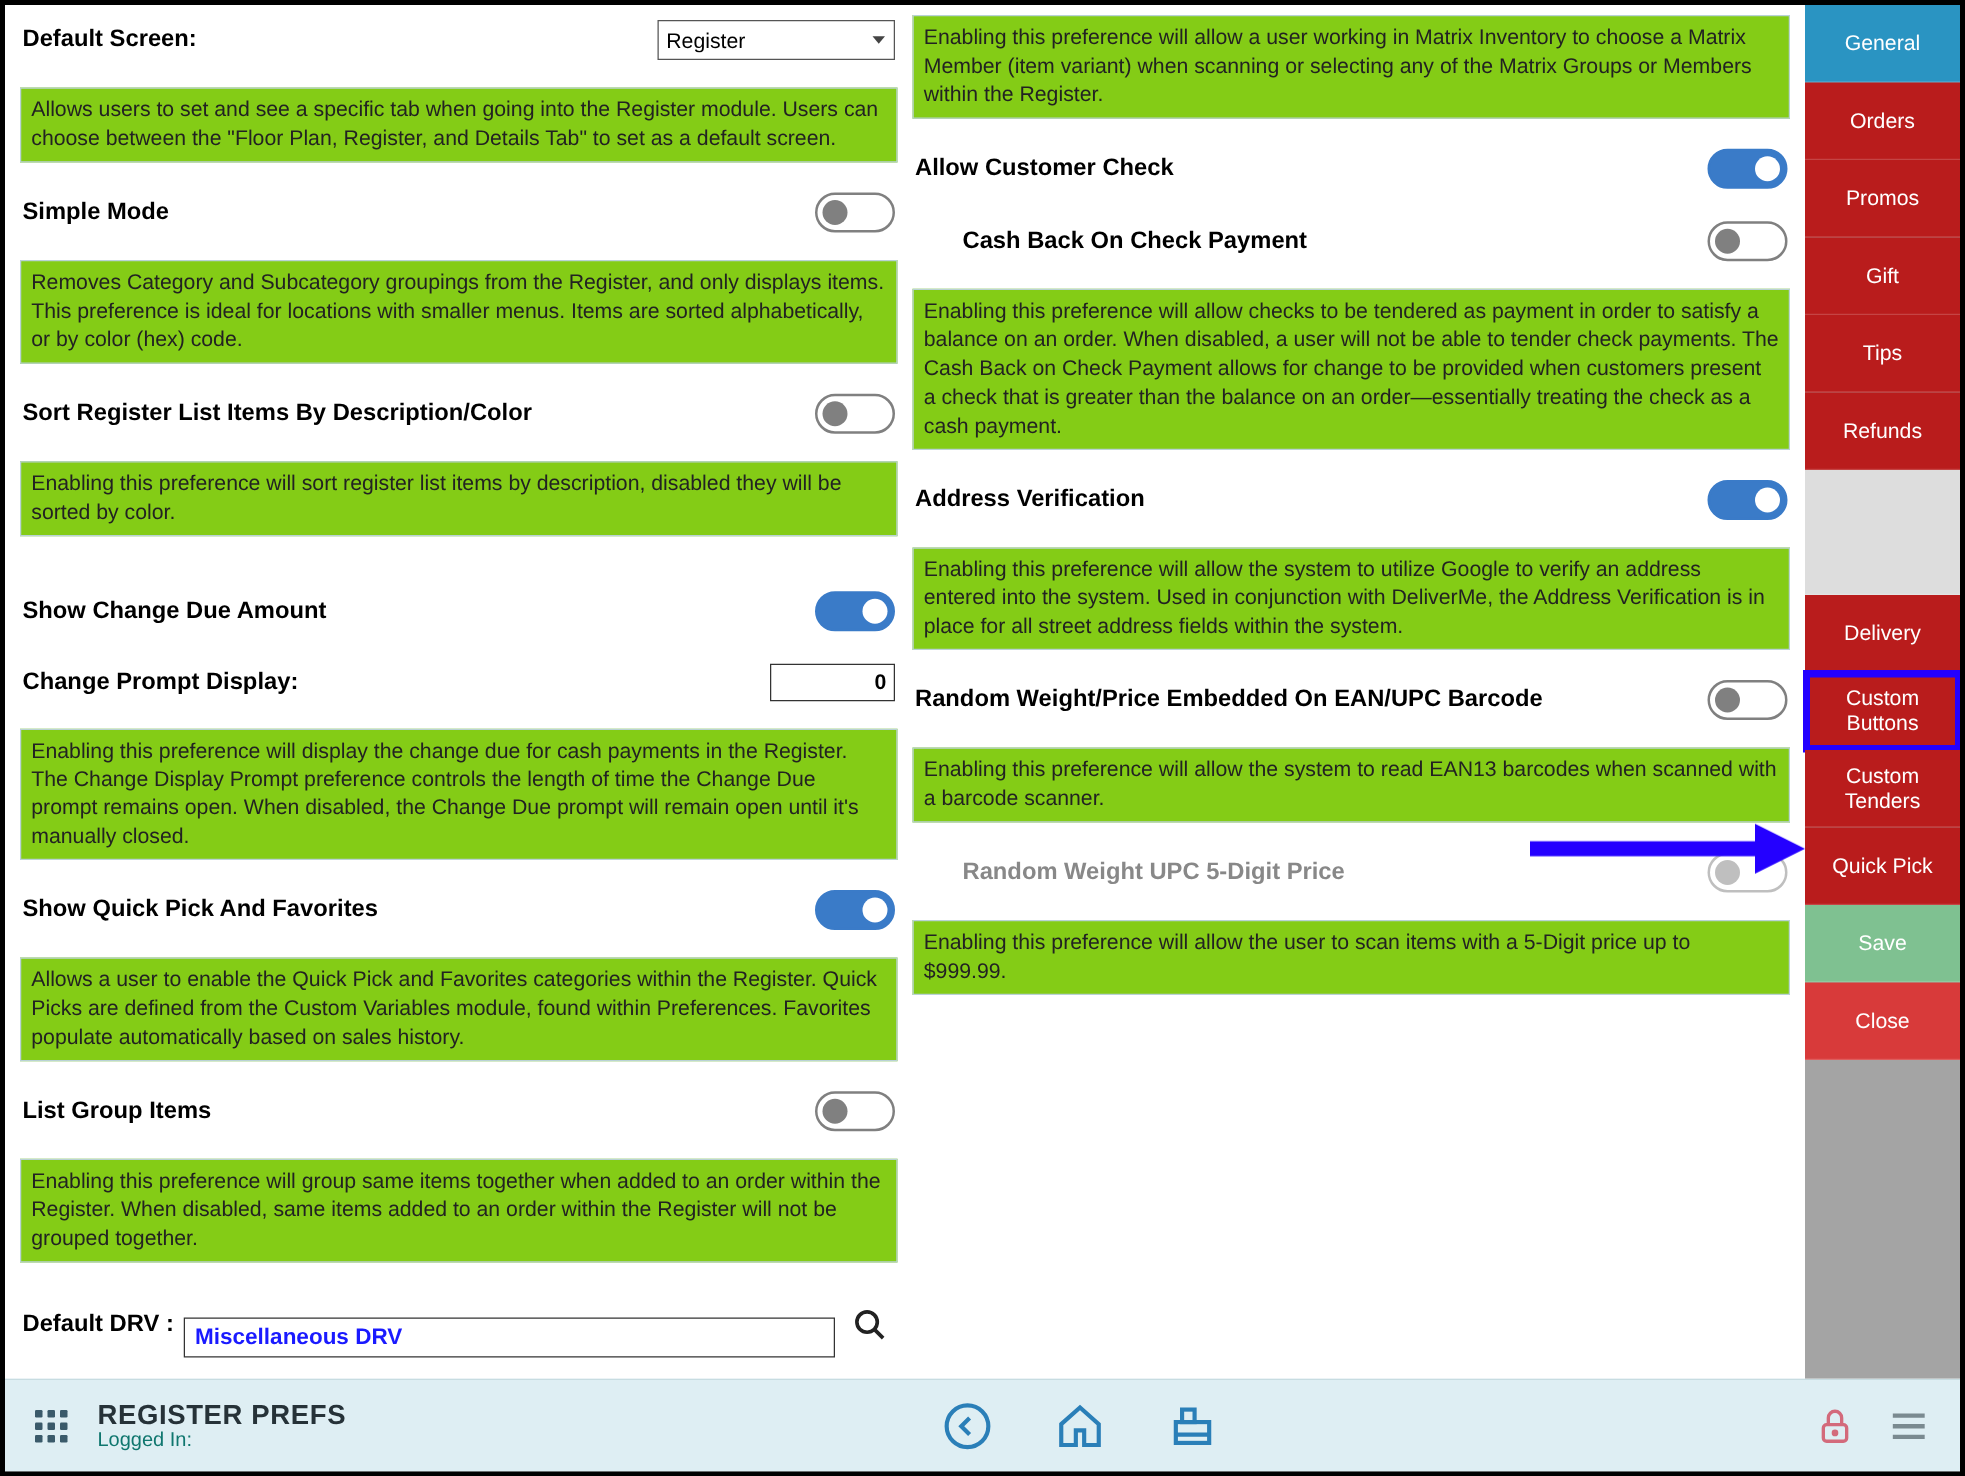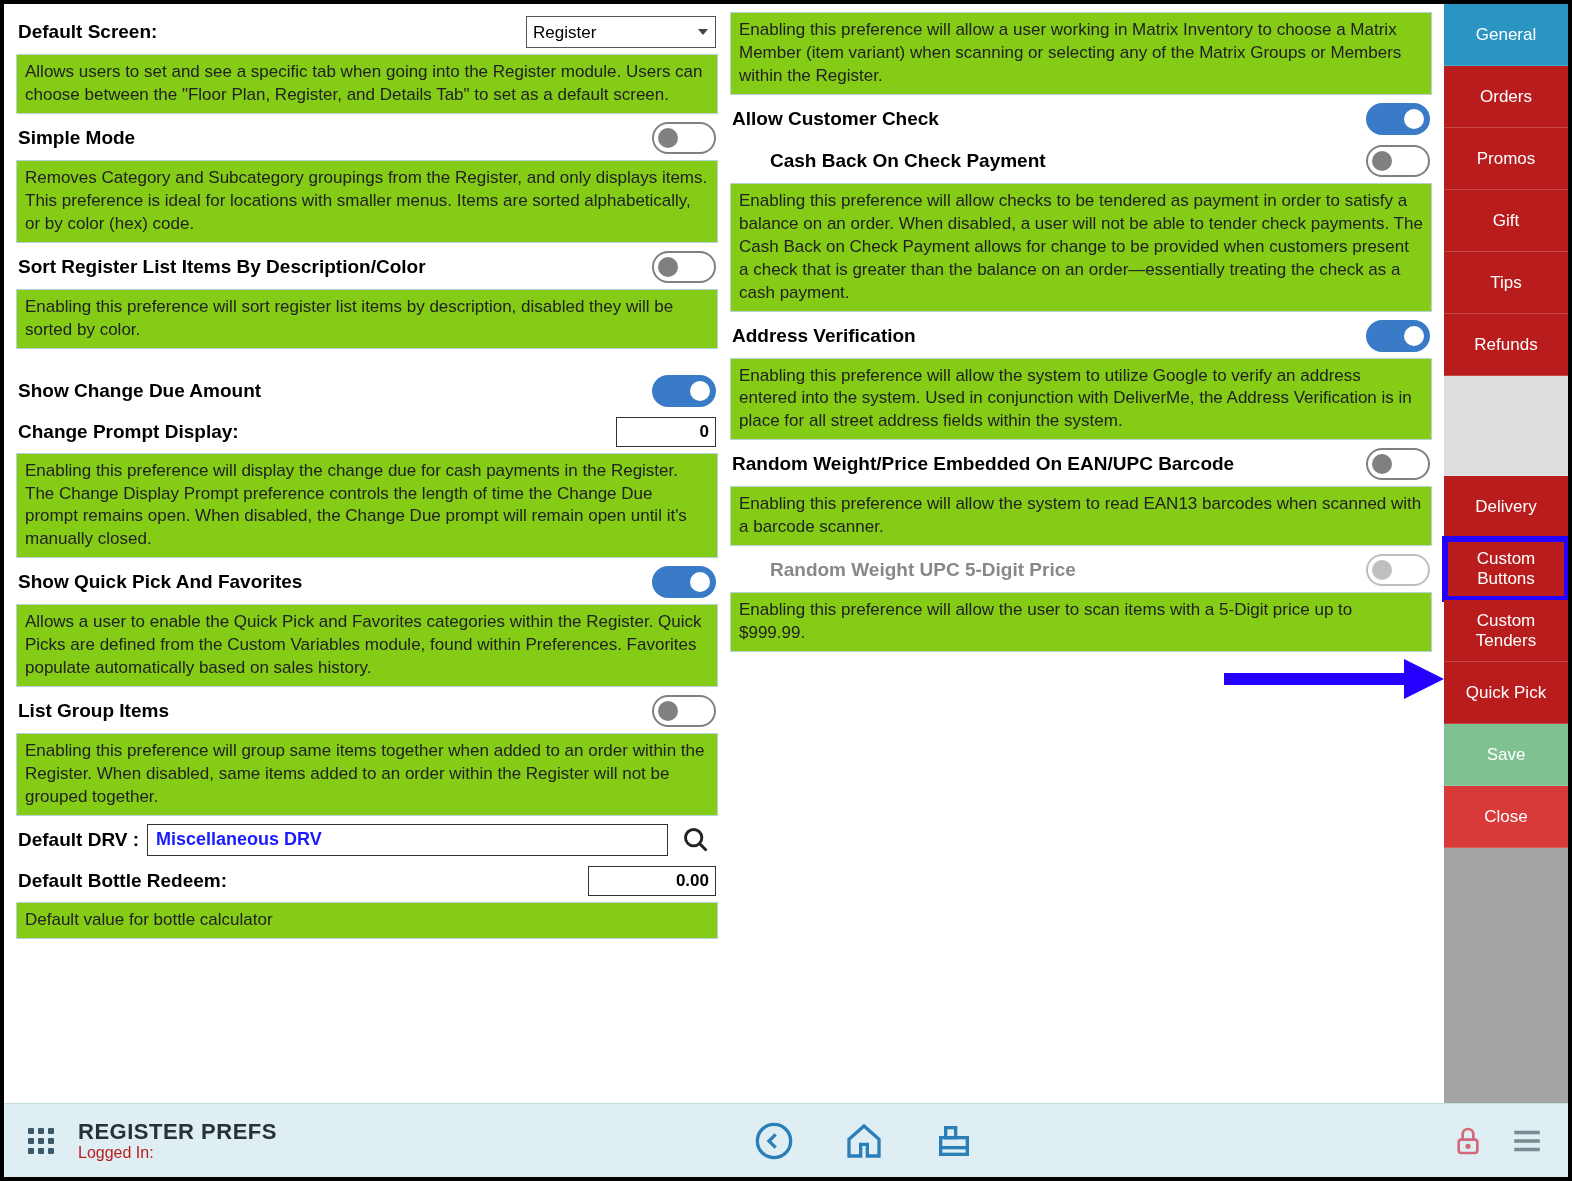--- a/index.html
+++ b/index.html
@@ -1,30 +1,30 @@
 <!DOCTYPE html>
 <html><head>
 <meta charset="utf-8">
 <style>
 * { box-sizing: border-box; margin: 0; padding: 0; }
 body { font-family: Arial, Helvetica, sans-serif; font-size: 15px; background: #fff; }
 .app { width: 1572px; height: 1181px; border: 4px solid #000; display: flex; flex-direction: column; position: relative; }
 .main { flex: 1; display: flex; overflow: hidden; }
 .content { flex: 1; display: flex; padding: 8px 12px 8px 12px; gap: 12px; overflow: auto; }
-.col { flex: 1; display: flex; flex-direction: column; gap: 4px; }
+.col { flex: 1; display: flex; flex-direction: column; gap: 20px; }
 .pref-header { display: flex; justify-content: space-between; align-items: center; padding: 4px 2px 2px 2px; }
 .pref-header.indent { padding-left: 40px; }
 .pref-label { font-weight: bold; font-size: 19px; color: #000; }
 .pref-label.disabled { color: #888; }
 .pref-desc { background: #84cc16; border: 1px solid #b9d2d6; padding: 6px 8px; font-size: 17px; color: #222; line-height: 1.35; }
 .select { border: 1px solid #555; background: #fff; font-size: 17px; height: 32px; padding: 2px 22px 2px 6px; appearance: none; position: relative; width: 190px; }
 .select-wrap { position: relative; display: inline-block; }
 .select-wrap::after { content: ""; position: absolute; right: 8px; top: 50%; transform: translateY(-50%); border-left: 5px solid transparent; border-right: 5px solid transparent; border-top: 6px solid #444; pointer-events: none; }
 .num-input { width: 100px; height: 30px; border: 1px solid #333; text-align: right; font-size: 17px; padding: 2px 6px; font-weight: bold; }
-.text-input { height: 32px; border: 1px solid #333; font-size: 18px; padding: 2px 8px; color: #1a1aff; font-weight: bold; flex: 1; }
+.text-input { height: 32px; border: 1px solid #333; font-size: 18px; padding: 2px 8px; color: #1a1aff; font-weight: bold; flex: 1; margin-top: 20px; }
 .row-inline { display: flex; align-items: center; gap: 8px; }
 .toggle { width: 64px; height: 32px; border-radius: 20px; position: relative; cursor: pointer; flex-shrink: 0; }
 .toggle.off { background: #fff; border: 2px solid #808080; }
 .toggle.off::after { content: ""; position: absolute; left: 4px; top: 50%; transform: translateY(-50%); width: 20px; height: 20px; background: #808080; border-radius: 50%; }
 .toggle.on { background: #3a7bc8; border: 2px solid #3a7bc8; }
 .toggle.on::after { content: ""; position: absolute; right: 4px; top: 50%; transform: translateY(-50%); width: 20px; height: 20px; background: #fff; border-radius: 50%; }
 .toggle.disabled { opacity: 0.5; }
 .search-icon { font-size: 26px; font-weight: bold; cursor: pointer; padding: 0 6px; }
 .sidebar { width: 124px; display: flex; flex-direction: column; background: #a4a4a4; }
 .side-btn { height: 62px; display: flex; align-items: center; justify-content: center; color: #fff; font-size: 17px; font-weight: 500; text-align: center; border: none; cursor: pointer; background: #b91c1c; border-bottom: 1px solid rgba(255,255,255,0.18); line-height: 1.15; padding: 4px; }
@@ -34,21 +34,21 @@
 .side-btn.save { background: #7fc191; }
 .side-btn.close { background: #d83a3a; }
 .arrow-callout { position: absolute; right: 124px; top: 655px; width: 220px; height: 40px; pointer-events: none; z-index: 5; }
 .arrow-callout .shaft { position: absolute; left: 0; top: 14px; width: 180px; height: 12px; background: #2400ff; }
 .arrow-callout .head { position: absolute; right: 0; top: 0; width: 0; height: 0; border-top: 20px solid transparent; border-bottom: 20px solid transparent; border-left: 40px solid #2400ff; }
 .footer { height: 74px; background: #deeef3; border-top: 1px solid #c7dce1; display: flex; align-items: center; padding: 0 24px; gap: 24px; }
 .grip { display: grid; grid-template-columns: repeat(3, 6px); grid-template-rows: repeat(3, 6px); gap: 4px; cursor: pointer; }
 .grip span { background: #3a5a6a; border-radius: 1px; }
 .footer-title-block { display: flex; flex-direction: column; line-height: 1.1; }
 .footer-title { font-weight: bold; font-size: 22px; color: #263238; letter-spacing: 0.5px; }
-.footer-sub { font-size: 16px; color: #b91c1c; }
+.footer-sub { font-size: 16px; color: #0f766e; }
 .footer-center { flex: 1; display: flex; justify-content: center; gap: 50px; }
 .icon-btn { background: none; border: none; cursor: pointer; color: #2a7fb8; display: flex; align-items: center; justify-content: center; }
 .footer-right { display: flex; gap: 26px; align-items: center; }
 .lock-icon { color: #d36a7b; }
 svg { display: block; }
 </style>
 </head>
 <body>
 
 <div class="app">

